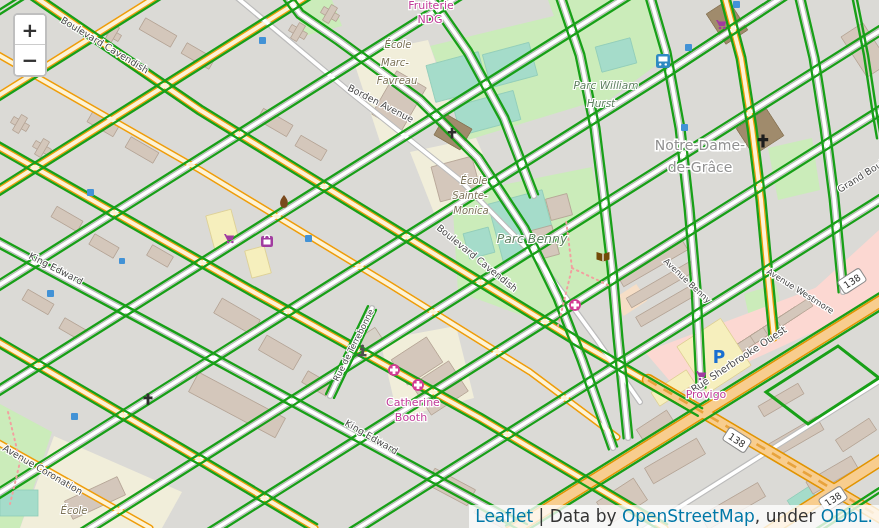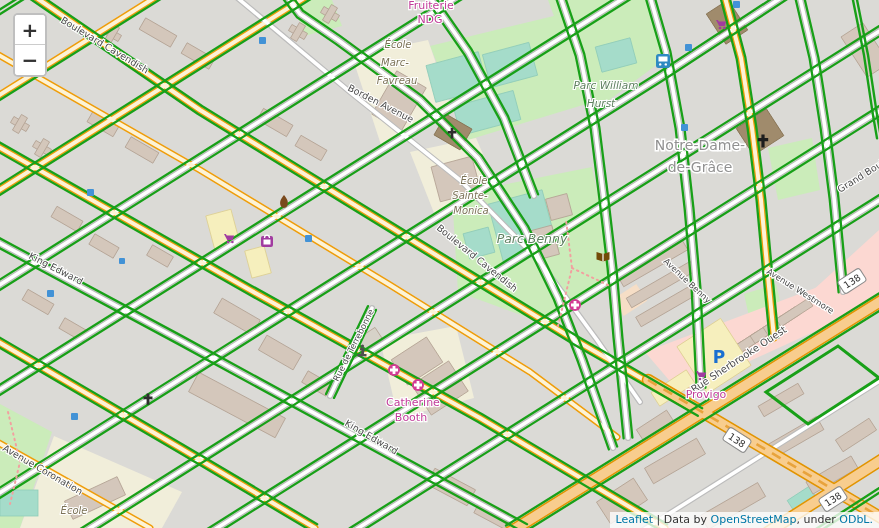--- a/index.html
+++ b/index.html
@@ -13,21 +13,21 @@
   .poi-lbl{font-size:11px;fill:#c13d9a;paint-order:stroke;stroke:#ffffff;stroke-width:2.4px;text-anchor:middle;}
   .shield-txt{font-size:9.5px;fill:#333;text-anchor:middle;font-family:"DejaVu Sans",sans-serif;}
   
   .zoomctl{position:absolute;left:13px;top:13px;width:30px;border:2px solid rgba(0,0,0,0.25);
            border-radius:5px;overflow:hidden;background:#fff;z-index:10;}
   .zoomctl button{display:block;width:30px;height:30px;background:#fff;border:none;cursor:pointer;
            font:bold 20px/30px "DejaVu Sans",sans-serif;color:#333;padding:0;}
   .zoomctl button:first-child{border-bottom:1px solid #ccc;}
   
   .attrib{position:absolute;right:0;bottom:0;background:rgba(255,255,255,0.78);
-          font-size:11px;color:#333;padding:1px 6px 2px 6px;z-index:10;white-space:nowrap;}
+          font-size:17px;color:#333;padding:1px 6px 2px 6px;z-index:10;white-space:nowrap;}
   .attrib a{color:#0078A8;text-decoration:none;cursor:pointer;}
 </style>
 </head>
 <body>
 
 <div id="map">
 <svg id="map-svg" width="879" height="528" viewBox="0 0 879 528">
   <g id="areas">
         <polygon points="548,0 652,0 666,58 590,114" fill="#cbecba"></polygon>
         <polygon points="430,46 562,14 606,98 468,140" fill="#cbecba"></polygon>

